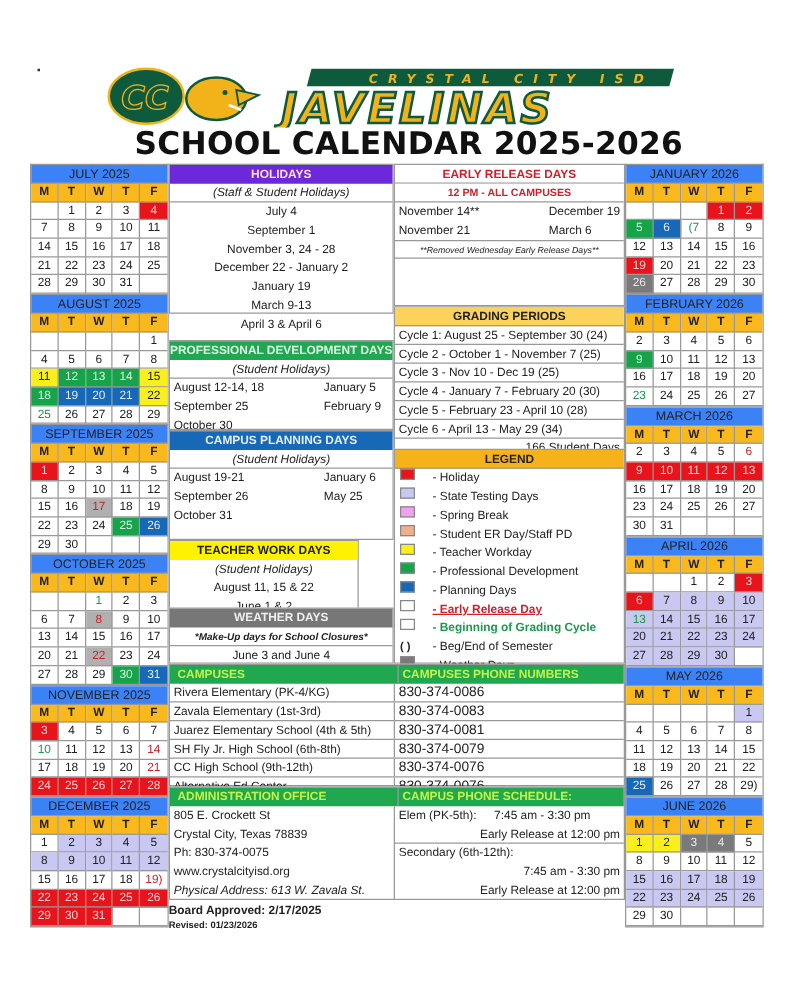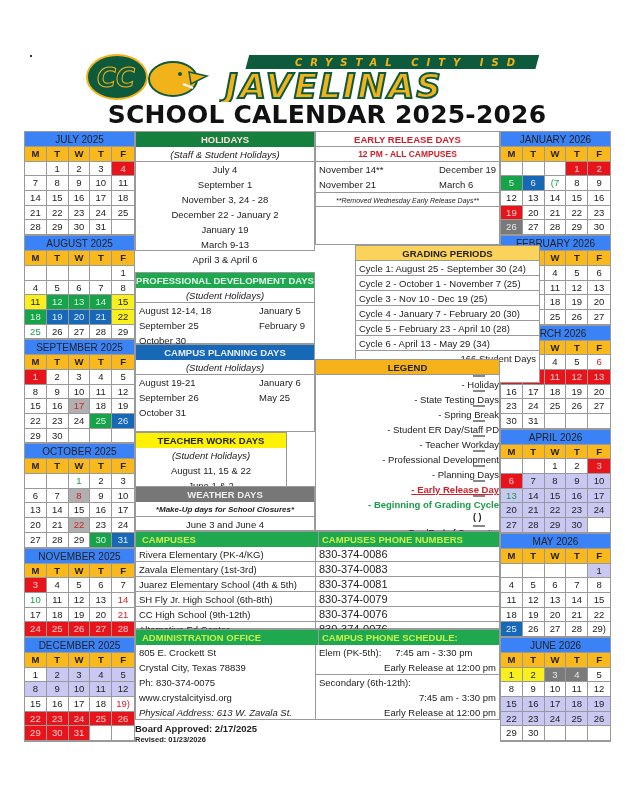--- a/index.html
+++ b/index.html
@@ -21,35 +21,35 @@
   .grn { background: #17a34a; color: #d7f5df; }
   .blu { background: #1868b8; color: #dde9ff; }
   .yel { background: #f8ef1c; }
   .lav { background: #c8c8f2; }
   .gry { background: #7a7a7a; color: #e8e8e8; }
   .ltgry { background: #b0b0b0; color: #d0202a; }
   .gtxt { color: #1a9b4a; }
   .rtxt { color: #d0202a; }
   .box { position: absolute; border: 1px solid #999; background: #fff; }
   .hdr { height: 15px; line-height: 15px; text-align: center; font-size: 9.5px; font-weight: bold; }
-  .hdr.red-bg { background: #15803d; color: #ffe0e0; }
+  .hdr.red-bg { background: #6d28d9; color: #ffe0e0; }
   .hdr.green-bg { background: #1fa84f; color: #dff7e6; }
   .hdr.blue-bg { background: #1868b8; color: #e5efff; }
   .hdr.yellow-bg { background: #fff200; color: #222; }
   .hdr.gray-bg { background: #777; color: #eee; }
   .hdr.gold-bg { background: #fbd25a; color: #222; }
   .hdr.orange-bg { background: #f5b21a; color: #222; }
   .hdr.redtext { color: #d0202a; background: #fff; }
   .row { height: 15px; line-height: 15px; font-size: 9.5px; padding-left: 3px; }
   .ctr { text-align: center; padding: 0; }
   .ital { font-style: italic; }
   .twocol { display: flex; }
   .twocol span:first-child { width: 120px; }
   .bline { border-bottom: 1px solid #999; }
-  .legend-row { height: 15px; line-height: 15px; font-size: 9.5px; display: flex; align-items: flex-end; flex-direction: column; }
+  .legend-row { height: 15px; line-height: 15px; font-size: 9.5px; display: flex; align-items: flex-start; }
   .sw { width: 12px; height: 9px; margin-left: 4px; margin-right: 14px; border: 1px solid #888; }
   .tbl-hdr { background: #1fa84f; color: #c7f24a; font-weight: bold; font-size: 9.5px; height: 15px; line-height: 15px; padding-left: 3px; display: flex; }
   .tbl-row { display: flex; font-size: 9.5px; height: 15px; line-height: 15px; border-bottom: 1px solid #999; }
   .tbl-row > span:first-child, .tbl-hdr > span:first-child { width: 180px; border-right: 1px solid #999; padding-left: 3px; }
   .tbl-row > span:last-child { padding-left: 3px; font-size: 11px; }
   .footer1 { position: absolute; left: 135px; top: 723px; font-size: 9.5px; font-weight: bold; }
   .footer2 { position: absolute; left: 135px; top: 735px; font-size: 7.5px; font-weight: bold; }
 </style>
 </head>
 <body>
@@ -513,21 +513,21 @@
         <span>December 19</span>
       </div>
       <div class="row twocol">
         <span>November 21</span>
         <span>March 6</span>
       </div>
     </div>
   <div class="row ctr ital" style="font-size:7px;border-top:1px solid #999;border-bottom:1px solid #999;">**Removed Wednesday Early Release Days**</div>
 </div>
 
-<div class="box" style="left:315px;top:245px;width:185px;height:138px;margin-left:40px;">
+<div class="box" style="left:315px;top:245px;width:185px;height:138px;">
   <div class="hdr gold-bg bline">GRADING PERIODS</div>
   <div id="grading-items">
       <div class="row bline">Cycle 1: August 25 - September 30 (24)</div>
       <div class="row bline">Cycle 2 - October 1 - November 7 (25)</div>
       <div class="row bline">Cycle 3 - Nov 10 - Dec 19 (25)</div>
       <div class="row bline">Cycle 4 - January 7 - February 20 (30)</div>
       <div class="row bline">Cycle 5 - February 23 - April 10 (28)</div>
       <div class="row bline">Cycle 6 - April 13 - May 29 (34)</div>
     </div>
   <div class="row" style="text-align:right;padding-right:3px;">166 Student Days</div>

